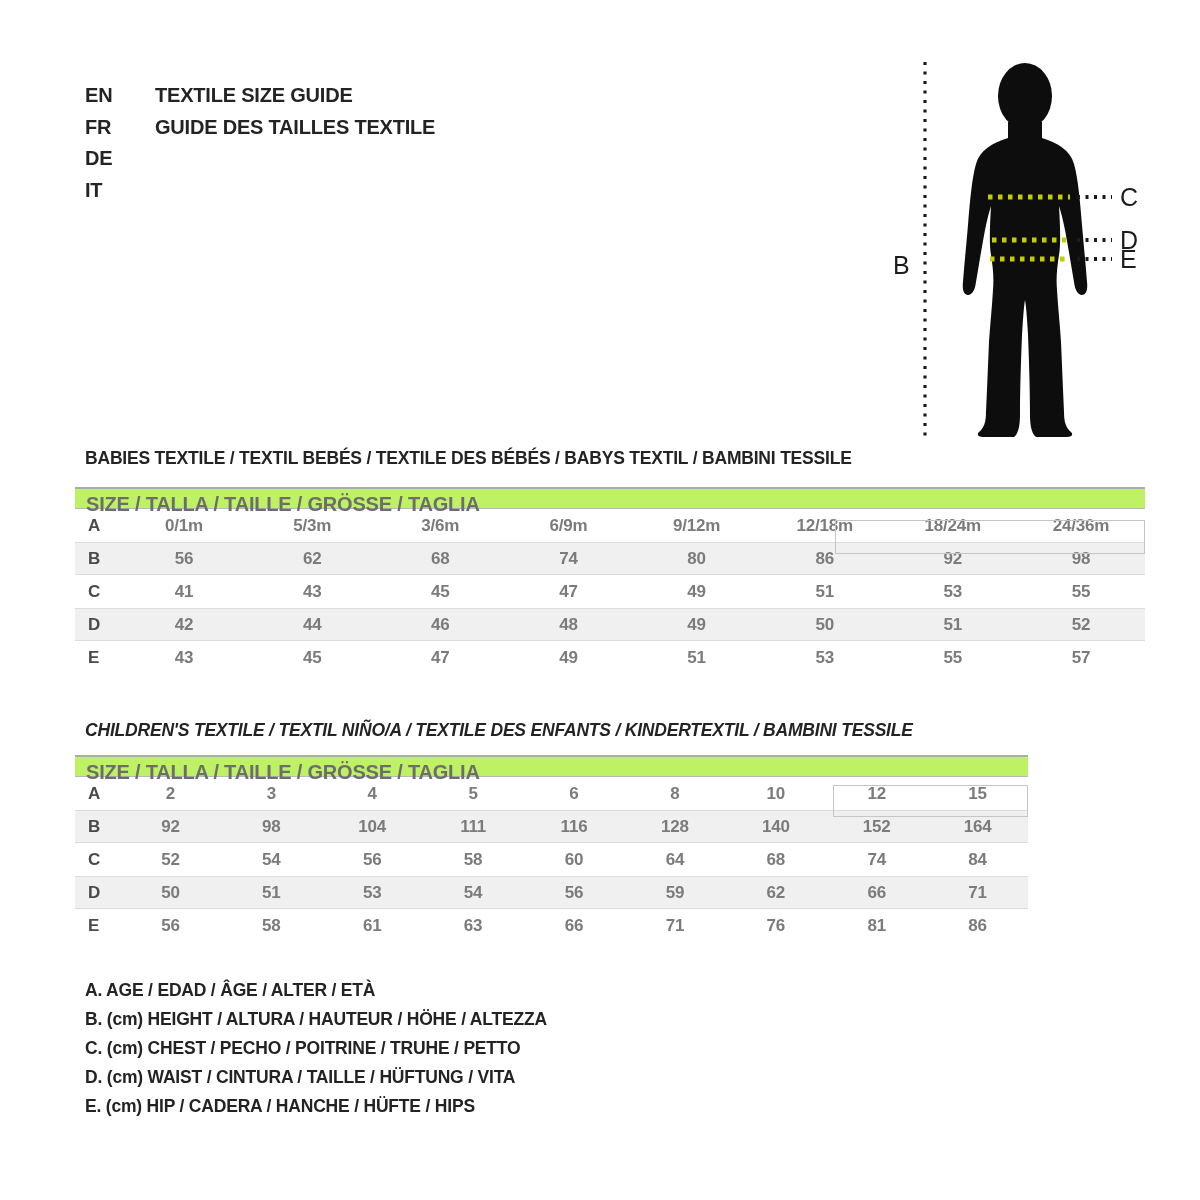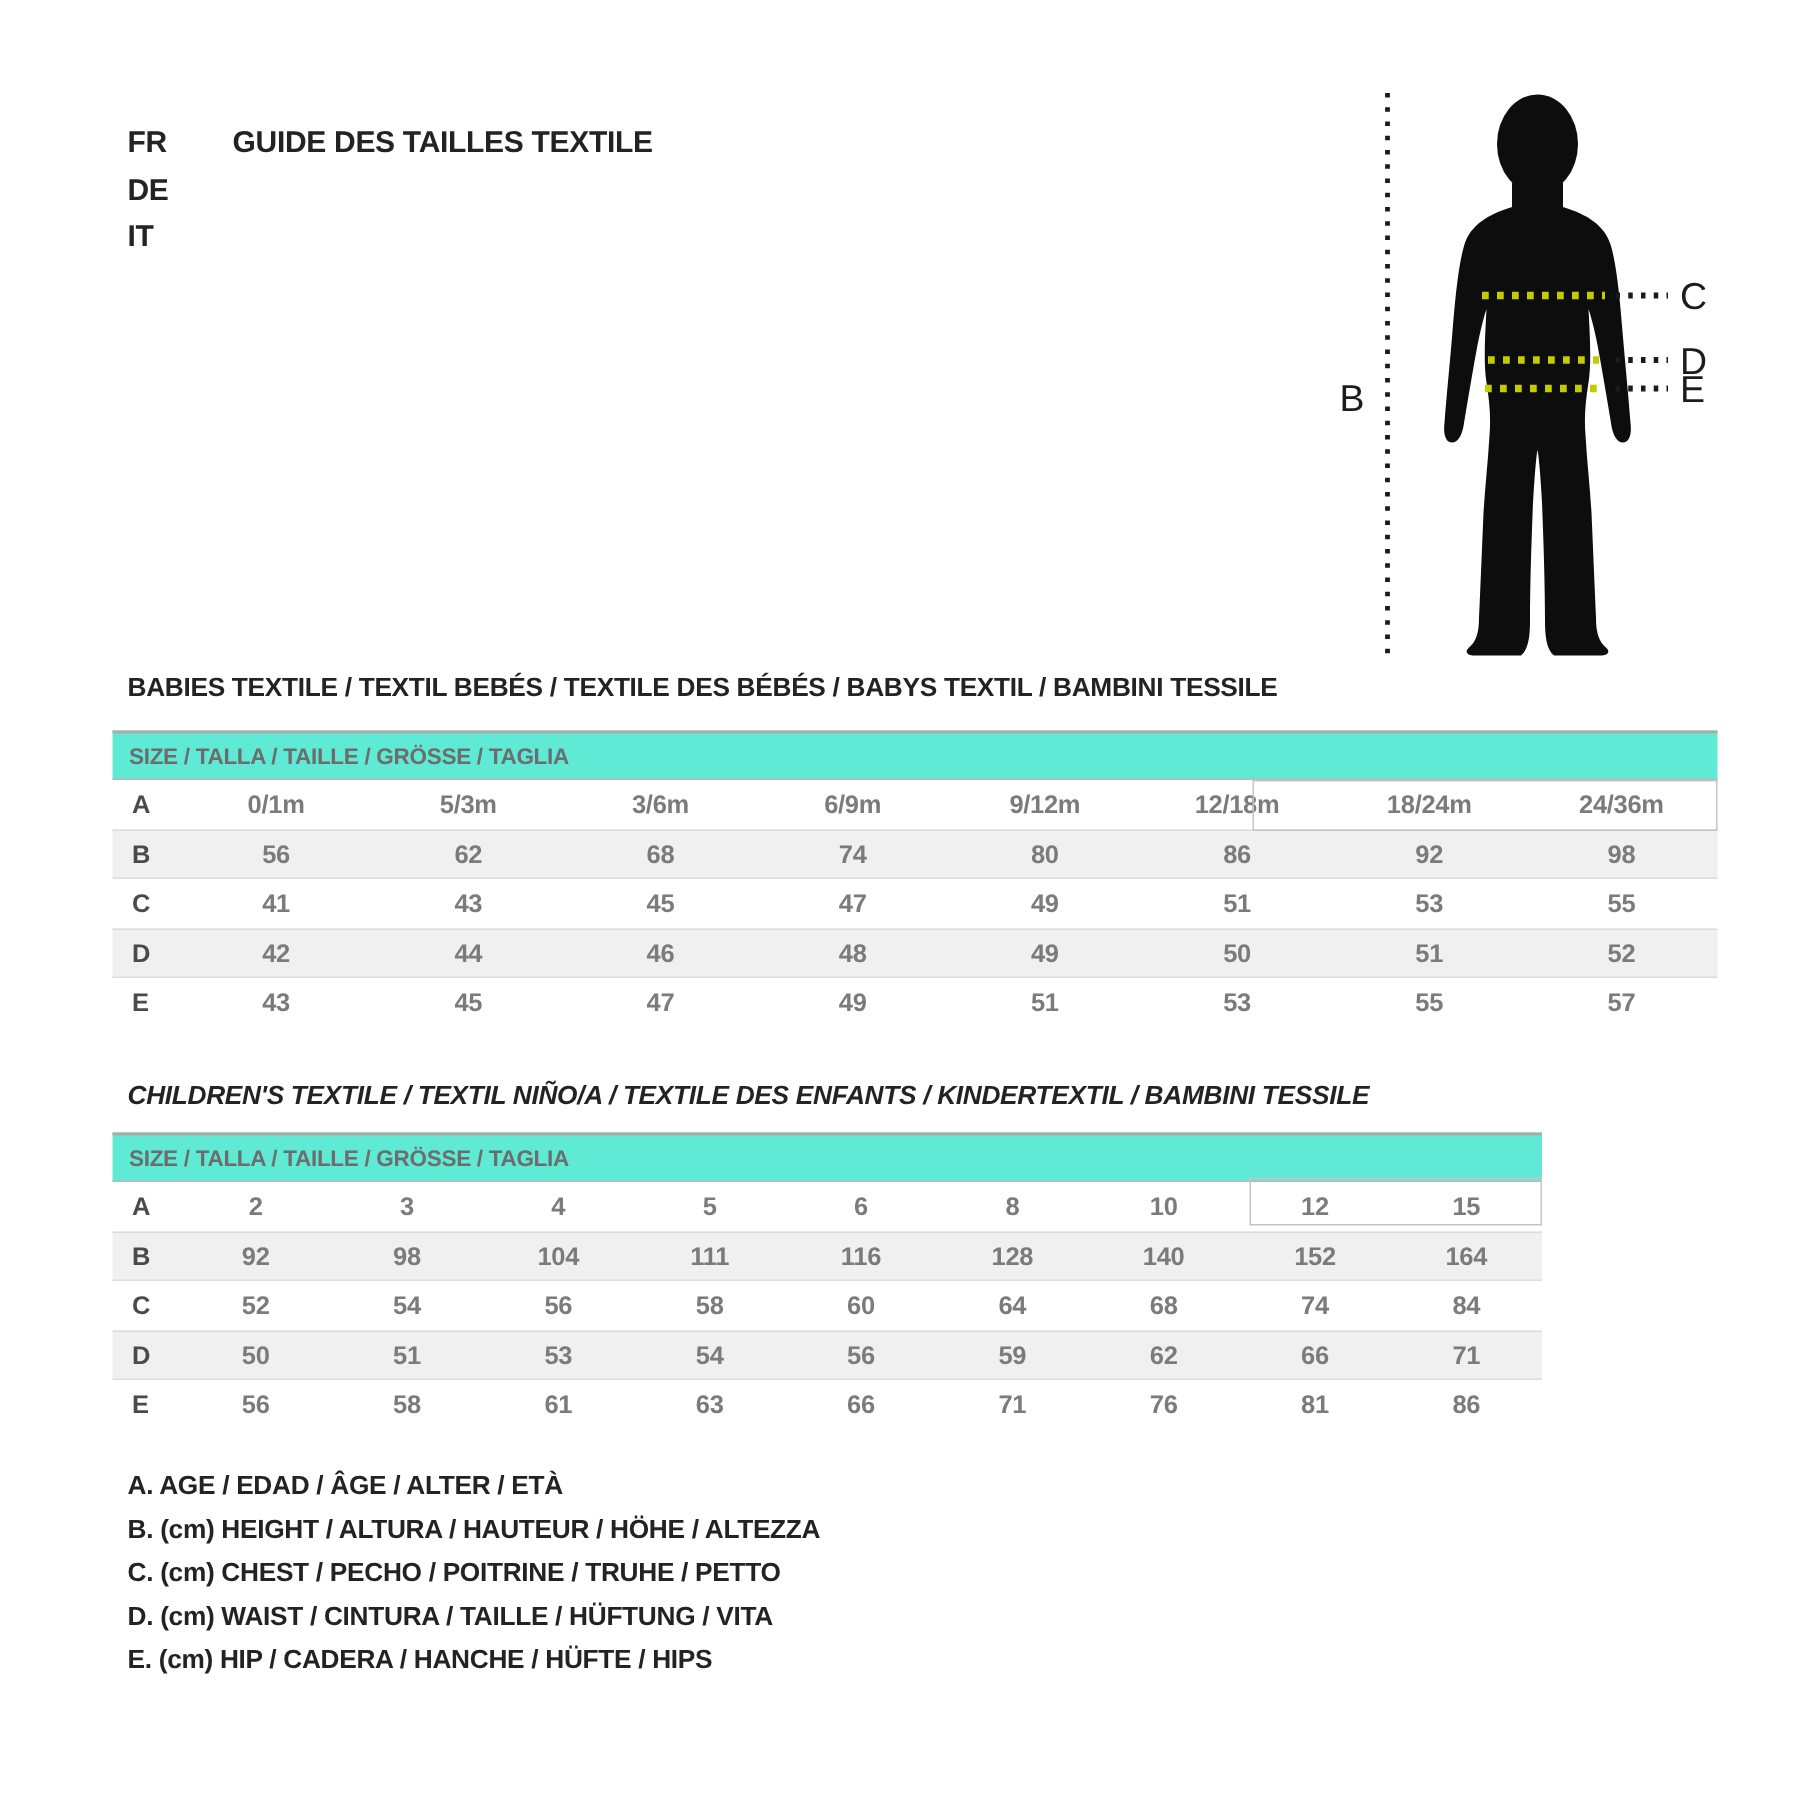--- a/index.html
+++ b/index.html
@@ -18,42 +18,46 @@
   
   .figure-svg { position:absolute; left:880px; top:50px; }
   .fig-label { font-family:"Liberation Sans", sans-serif; font-size:25px; fill:#1c1c1c; }
 
   
   .section-title { position:absolute; left:85px; font-size:17.5px; font-weight:bold; letter-spacing:-0.2px; color:#232323; }
 
   
   .size-table { position:absolute; }
   .t-header {
-    height:33px; line-height:31px; background:#5eead4;
+    height:22px; line-height:31px; background:#bef264;
     border-top:2px solid #ababab; border-bottom:1px solid #b8b8b8;
-    padding-left:11px; font-size:15px; font-weight:bold;
+    padding-left:11px; font-size:20px; font-weight:bold;
     letter-spacing:-0.2px; color:#6d6d6d;
   }
   .t-rows { width:100%; }
   .t-row { display:grid; height:33px; align-items:center; }
   .t-row.stripe { background:#f0f0f0; border-top:1px solid #dcdcdc; border-bottom:1px solid #dcdcdc; }
   .t-label { padding-left:13px; font-size:17px; font-weight:bold; color:#4a4a4a; }
   .t-cell { text-align:center; font-size:17px; font-weight:bold; letter-spacing:-0.2px; color:#7b7b7b; }
 
   
   .highlight-box { position:absolute; border:1px solid #c5c5c5; background:transparent; z-index:5; }
 
   
   .legend-block { position:absolute; left:85px; top:976px; }
   .legend-line { height:29px; line-height:29px; font-size:17.5px; font-weight:bold; letter-spacing:-0.2px; color:#232323; }
 </style>
 </head>
 <body>
 
 <div class="lang-block" id="lang-block">
+    <div class="lang-row">
+      <span class="lang-code">EN</span>
+      <span class="lang-label">TEXTILE SIZE GUIDE</span>
+    </div>
     <div class="lang-row">
       <span class="lang-code">FR</span>
       <span class="lang-label">GUIDE DES TAILLES TEXTILE</span>
     </div>
     <div class="lang-row">
       <span class="lang-code">DE</span>
     </div>
     <div class="lang-row">
       <span class="lang-code">IT</span>
     </div>

